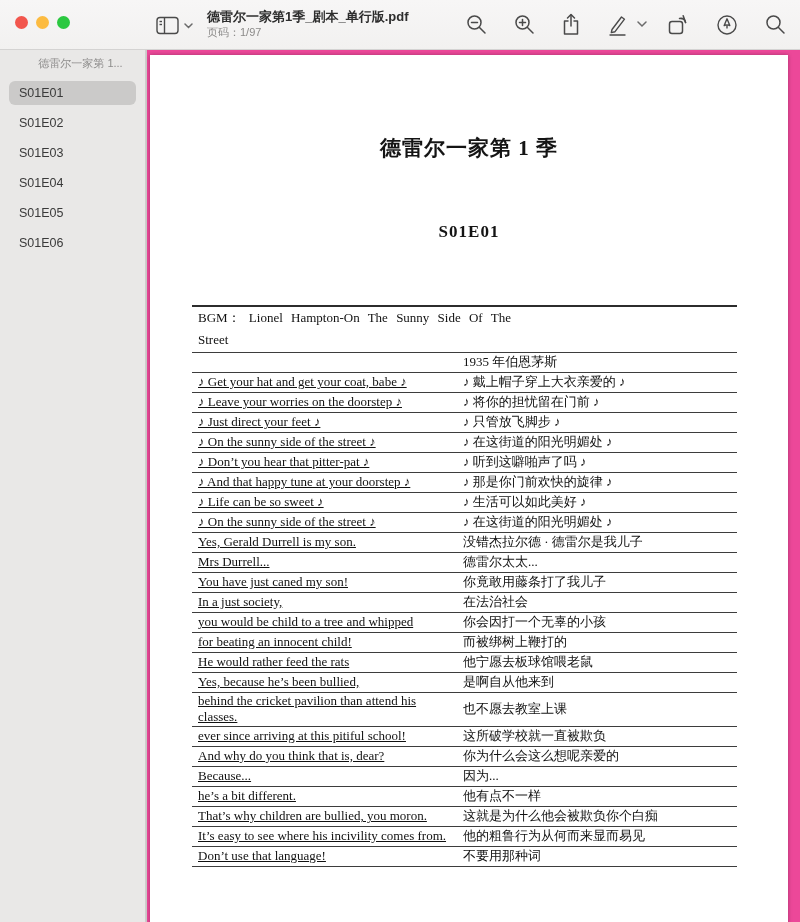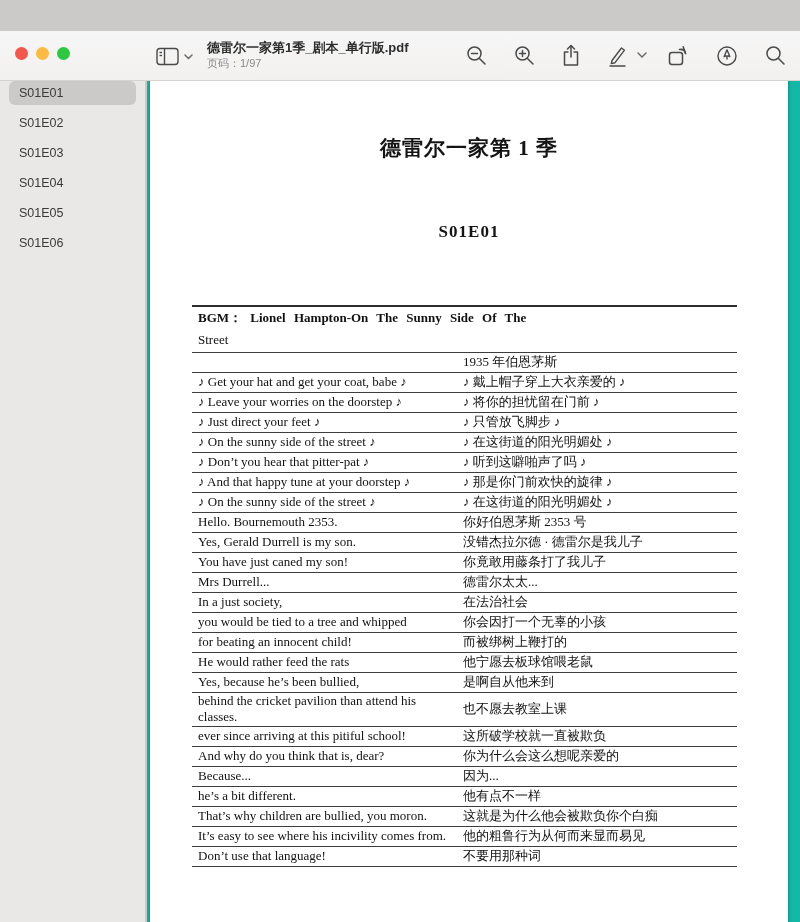--- a/index.html
+++ b/index.html
@@ -7,21 +7,20 @@
   body { font-family:"Liberation Sans","DejaVu Sans",sans-serif; background:#cbcac9; }
 
   .window { position:relative; width:800px; height:922px; }
 
   
   .titlebar {
     position:absolute; top:0; left:0; right:0; height:50px;
     background:linear-gradient(#f7f6f6,#f2f1f0);
     border-bottom:1px solid #d4d3d2;
     z-index:5;
-    margin-top:31px;
   }
   .traffic-lights { position:absolute; left:15px; top:16px; display:flex; gap:8px; }
   .light { width:13px; height:13px; border-radius:50%; }
 
   .toolbar-left { position:absolute; left:156px; top:8px; display:flex; align-items:flex-start; }
   .sidebar-toggle { display:flex; align-items:center; gap:5px; margin-top:8px; cursor:default; }
   .title-block { margin-left:14px; }
   .doc-title { font-size:13px; font-weight:700; color:#2d2d2d; line-height:17px; }
   .page-indicator { font-size:11px; color:#8b8a89; line-height:14px; }
 
@@ -42,40 +41,40 @@
     white-space:nowrap; overflow:hidden; text-overflow:ellipsis;
   }
   .sb-list { margin-top:10px; }
   .sb-item {
     margin:0 9px 6px 9px; height:24px; line-height:24px;
     padding-left:10px; border-radius:6px; font-size:12.5px; color:#3a3a3a;
   }
   .sb-item.selected { background:#cbcac9; }
 
   
-  .content { position:absolute; left:147px; top:50px; right:0; bottom:0; background:#14b8a6; }
+  .content { position:absolute; left:147px; top:50px; right:0; bottom:0; background:#ec4899; }
   .page {
     position:absolute; left:3px; top:5px; width:638px; height:920px;
     background:#ffffff; box-shadow:0 0 4px rgba(0,0,0,.3);
     overflow:hidden;
   }
   .doc { font-family:"Liberation Serif","DejaVu Serif",serif; color:#141414; }
   .doc-h1 { margin-top:82px; text-align:center; font-size:21px; font-weight:600; letter-spacing:1px; line-height:22px; }
   .doc-h2 { margin-top:64px; text-align:center; font-size:17px; font-weight:700; letter-spacing:1px; line-height:18px; }
 
   table.script {
     margin:64px 0 0 42px; width:545px; border-collapse:collapse;
     font-family:"Liberation Serif","DejaVu Serif",serif; font-size:13px; color:#111;
     border-top:2px solid #2c2c2c;
   }
   table.script td { border-bottom:1px solid #3d3d3d; height:19px; padding:0 0 1px 6px; vertical-align:middle; }
-  td.en { width:265px; }
+  td.en { width:265px;text-decoration:underline; }
   td.zh { width:280px; padding-left:8px;margin-top:36px; }
   td.bgm { line-height:22px; padding:2px 4px 3px 6px; }
-  .bgm-l1 { display:block; word-spacing:5px;font-weight:bold; }
+  .bgm-l1 { display:block; word-spacing:5px; }
   .bgm-l2 { display:block; }
 </style>
 </head>
 <body>
 
 <div class="window">
 
   <div class="titlebar">
     <div class="traffic-lights">
       <div class="light" style="background:#f2564d"></div>
@@ -209,45 +208,45 @@
             </tr>
             <tr>
               <td class="en">♪ Don’t you hear that pitter-pat ♪</td>
               <td class="zh">♪ 听到这噼啪声了吗 ♪</td>
             </tr>
             <tr>
               <td class="en">♪ And that happy tune at your doorstep ♪</td>
               <td class="zh">♪ 那是你门前欢快的旋律 ♪</td>
             </tr>
             <tr>
+              <td class="en">♪ Life can be so sweet ♪</td>
+              <td class="zh">♪ 生活可以如此美好 ♪</td>
+            </tr>
+            <tr>
               <td class="en">♪ On the sunny side of the street ♪</td>
               <td class="zh">♪ 在这街道的阳光明媚处 ♪</td>
             </tr>
             <tr>
-              <td class="en">Hello.  Bournemouth 2353.</td>
-              <td class="zh">你好伯恩茅斯 2353 号</td>
-            </tr>
-            <tr>
               <td class="en">Yes, Gerald Durrell is my son.</td>
               <td class="zh">没错杰拉尔德 · 德雷尔是我儿子</td>
             </tr>
             <tr>
+              <td class="en">Mrs Durrell...</td>
+              <td class="zh">德雷尔太太...</td>
+            </tr>
+            <tr>
               <td class="en">You have just caned my son!</td>
               <td class="zh">你竟敢用藤条打了我儿子</td>
             </tr>
             <tr>
-              <td class="en">Mrs Durrell...</td>
-              <td class="zh">德雷尔太太...</td>
-            </tr>
-            <tr>
               <td class="en">In a just society,</td>
               <td class="zh">在法治社会</td>
             </tr>
             <tr>
-              <td class="en">you would be tied to a tree and whipped</td>
+              <td class="en">you would be child to a tree and whipped</td>
               <td class="zh">你会因打一个无辜的小孩</td>
             </tr>
             <tr>
               <td class="en">for beating an innocent child!</td>
               <td class="zh">而被绑树上鞭打的</td>
             </tr>
             <tr>
               <td class="en">He would rather feed the rats</td>
               <td class="zh">他宁愿去板球馆喂老鼠</td>
             </tr>

